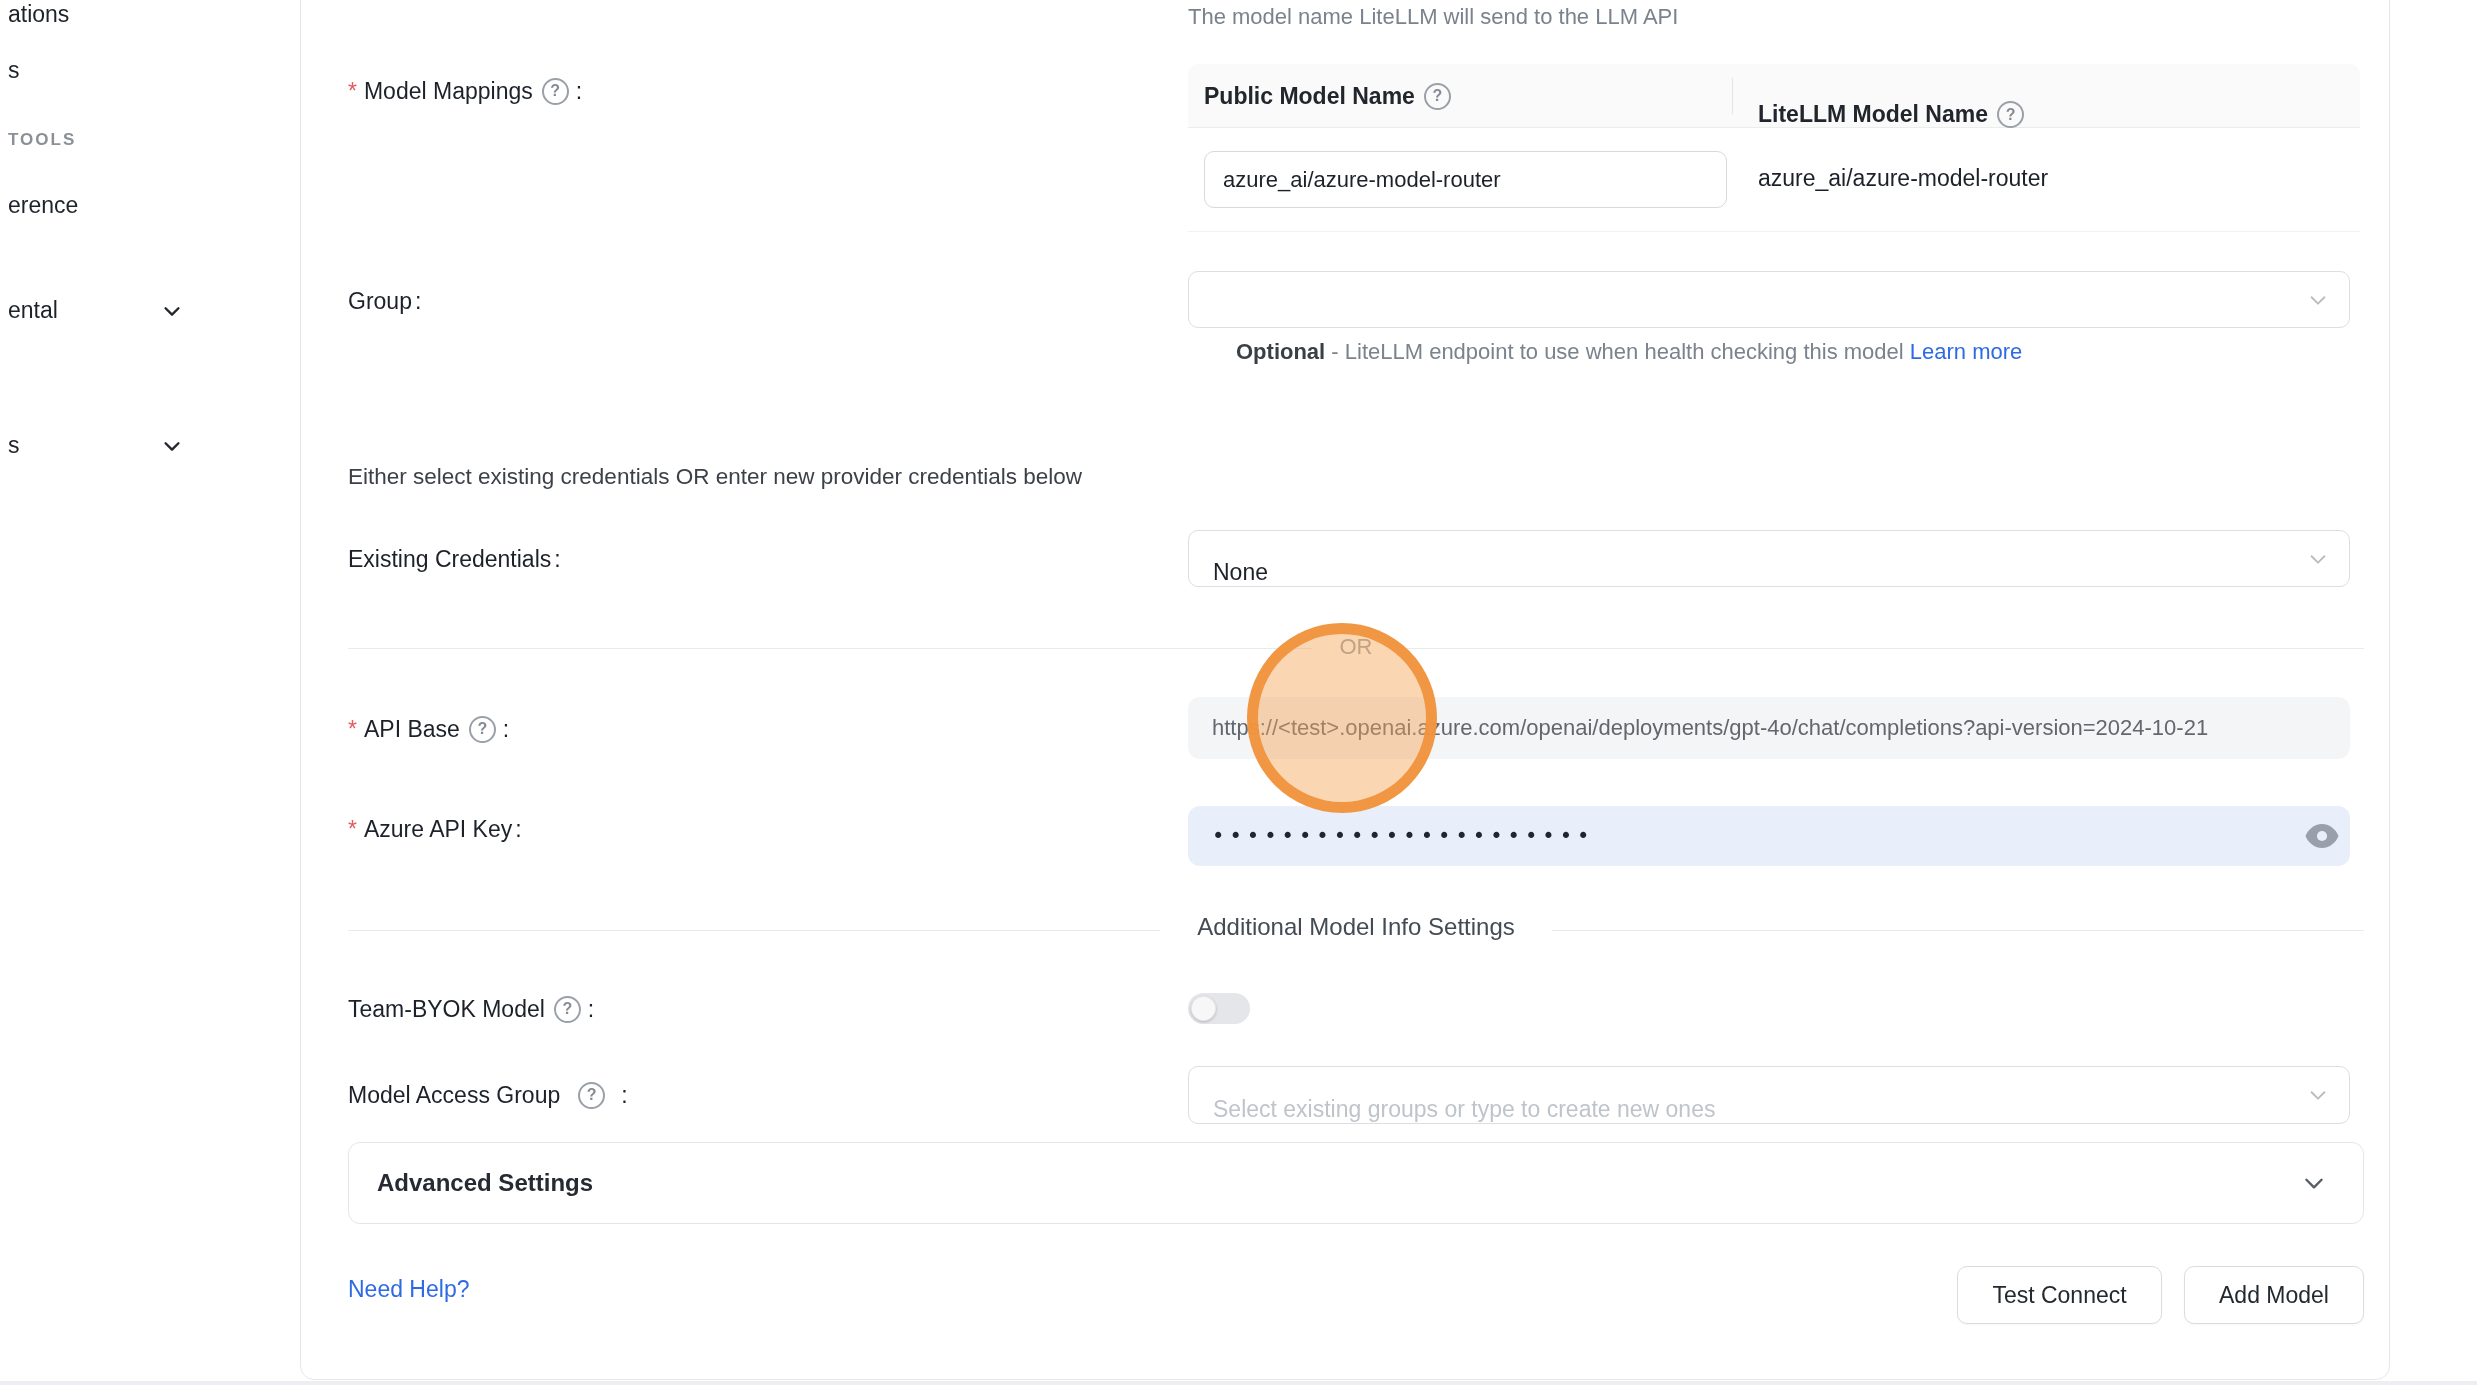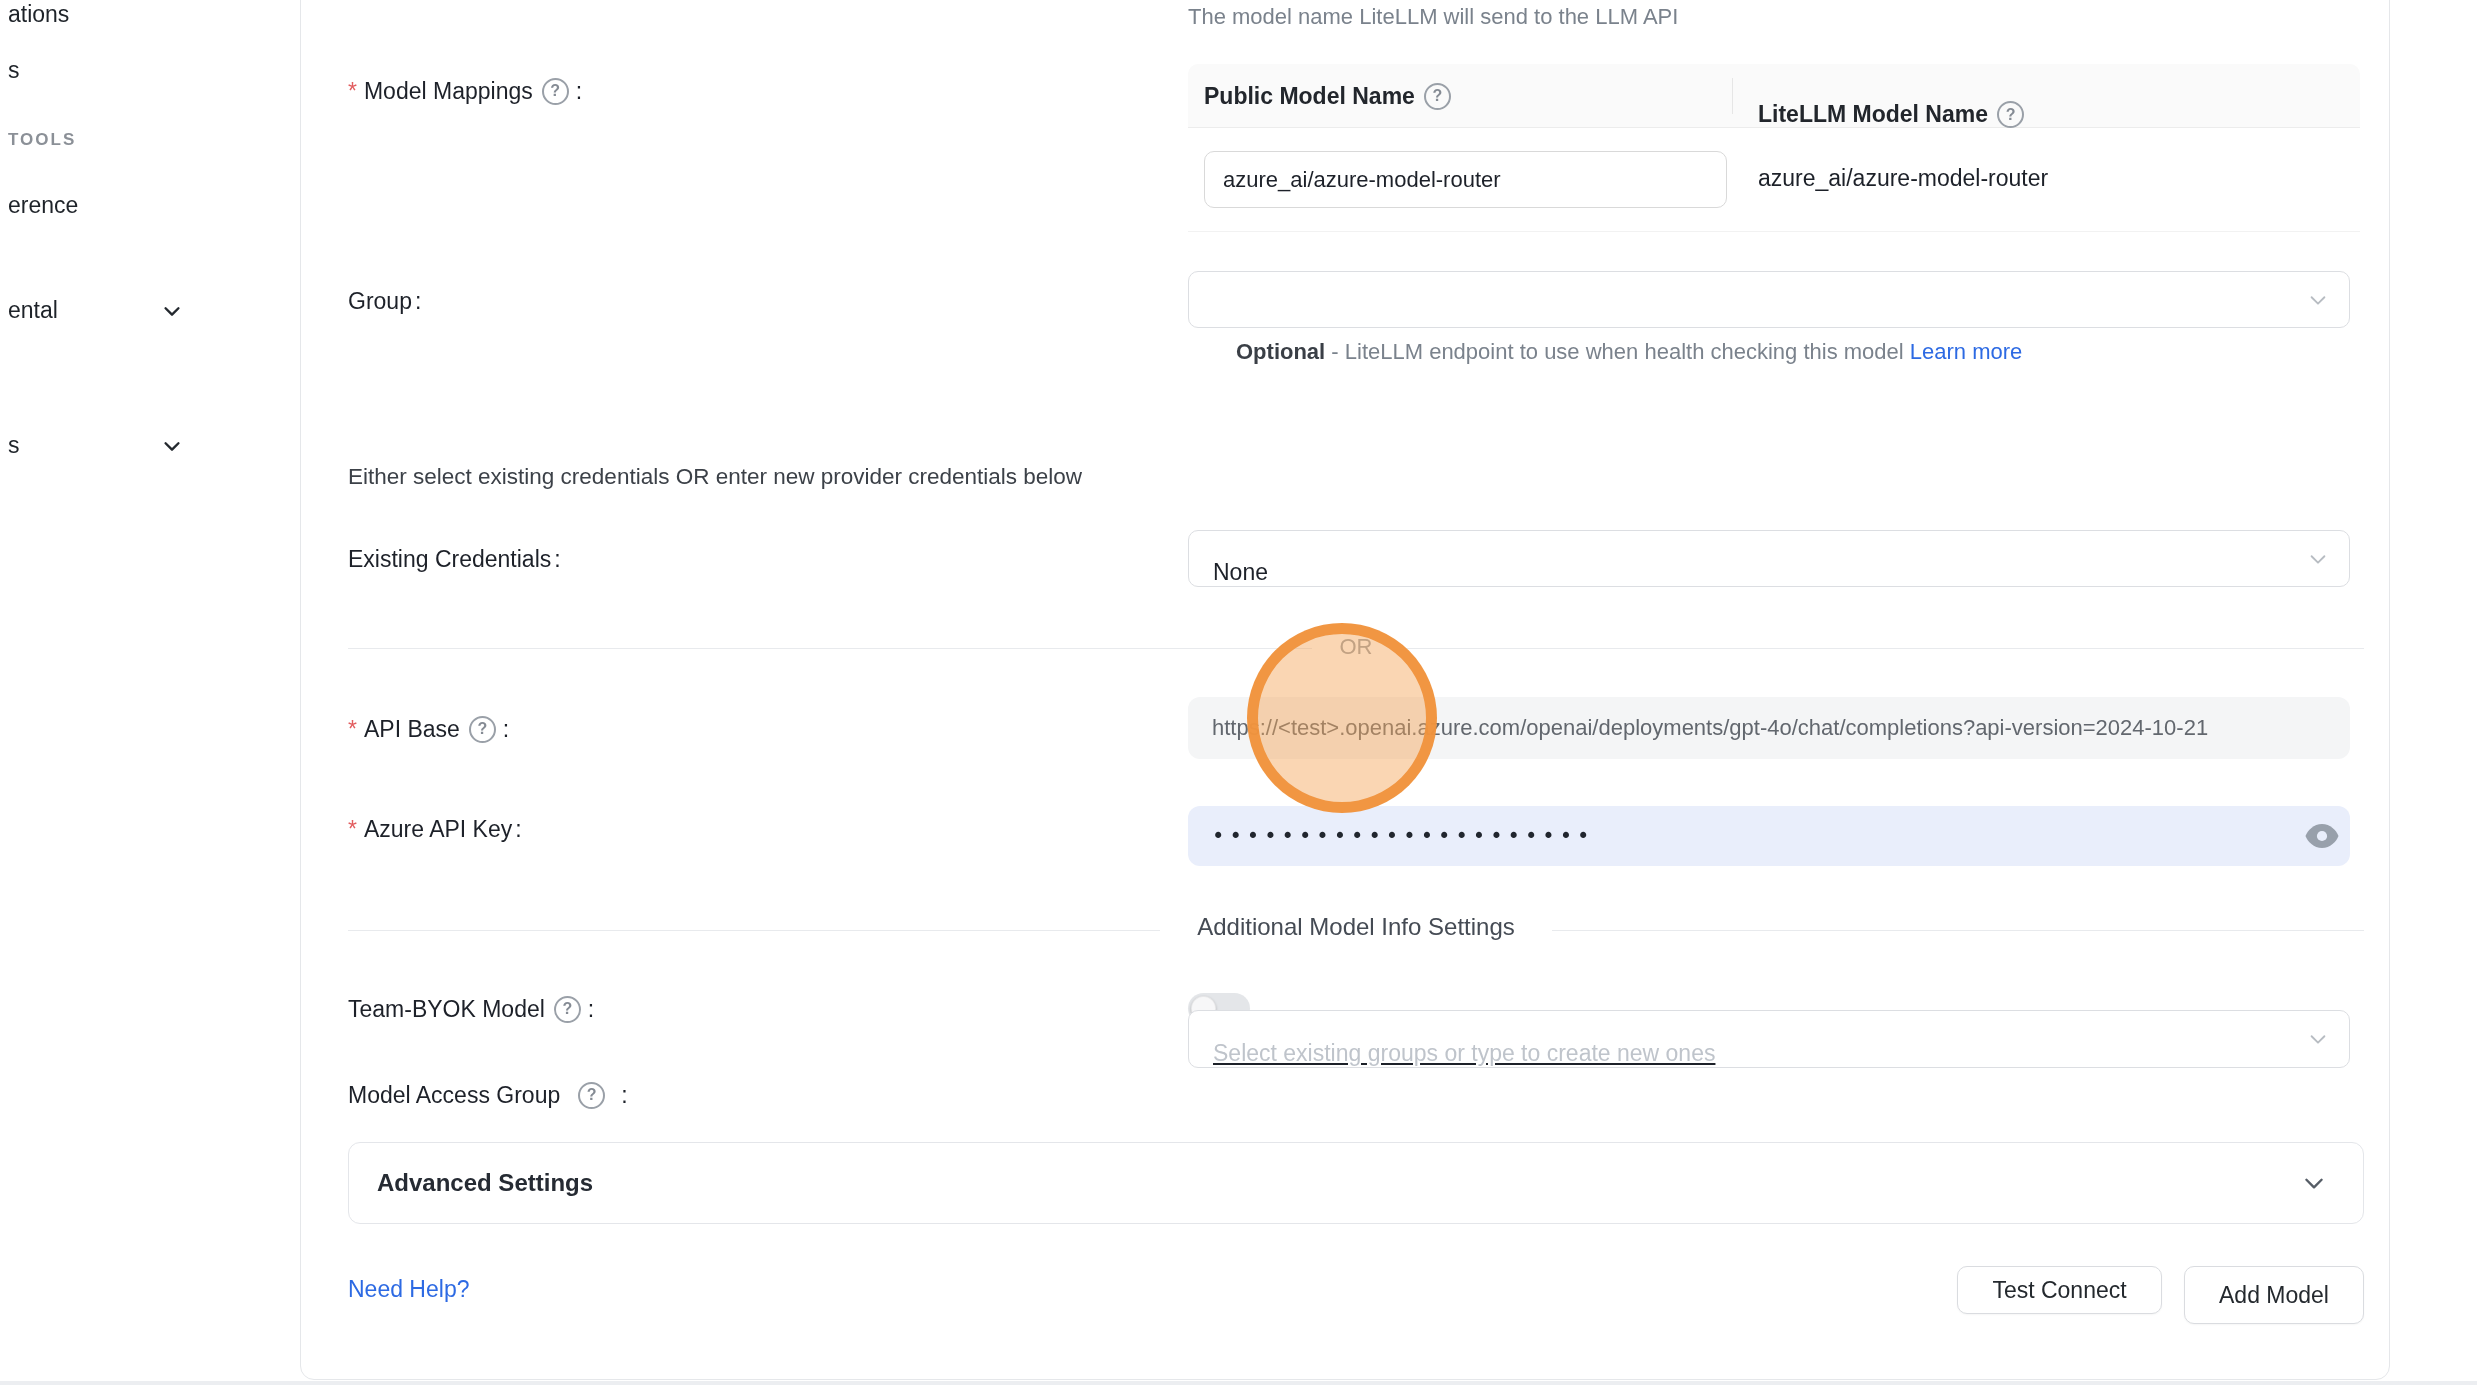--- a/index.html
+++ b/index.html
@@ -193,31 +193,31 @@
 </div>
 <div class="abs toggle" style="left:1188px;top:993px;">
   <div class="knob"></div>
 </div>
 
 <div class="abs lbl" style="left:348px;top:1078px;height:34px;gap:9px;">
   <span>Model Access Group</span>
   <span class="qicon">?</span>
   <span class="colon">:</span>
 </div>
-<div class="abs select" style="left:1188px;top:1010px;width:1162px;height:58px;text-decoration:underline;">
+<div class="abs select" style="left:1188px;top:1066px;width:1162px;height:58px;">
   <span class="placeholder">Select existing groups or type to create new ones</span>
   <svg class="chev-svg" width="22" height="22" viewBox="0 0 24 24" fill="none">
     <path d="M5 9l7 7 7-7" stroke="#b7bcc2" stroke-width="2" stroke-linecap="round" stroke-linejoin="round"></path>
   </svg>
 </div>
 
 <div class="abs adv" style="left:348px;top:1142px;width:2016px;height:82px;">
   <span class="adv-title">Advanced Settings</span>
   <svg class="chev-svg" style="right:36px;" width="26" height="26" viewBox="0 0 24 24" fill="none">
     <path d="M5 9l7 7 7-7" stroke="#565d66" stroke-width="2.2" stroke-linecap="round" stroke-linejoin="round"></path>
   </svg>
 </div>
 
 <div class="abs link" style="left:348px;top:1276px;font-size:23px;">Need Help?</div>
-<div class="abs btn" style="left:1957px;top:1266px;width:205px;height:48px;">Test Connect</div>
+<div class="abs btn" style="left:1957px;top:1266px;width:205px;height:58px;">Test Connect</div>
 <div class="abs btn" style="left:2184px;top:1266px;width:180px;height:58px;">Add Model</div>
 
 <div class="abs click-circle" style="left:1247px;top:623px;"></div>
 
 </body></html>

